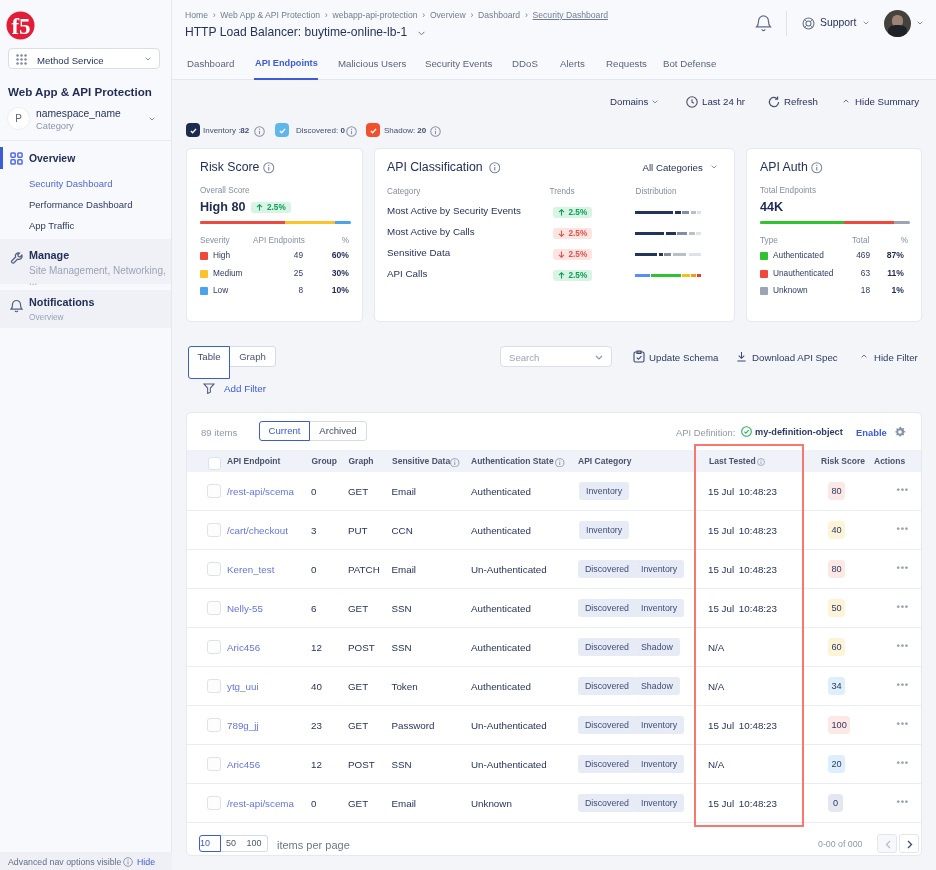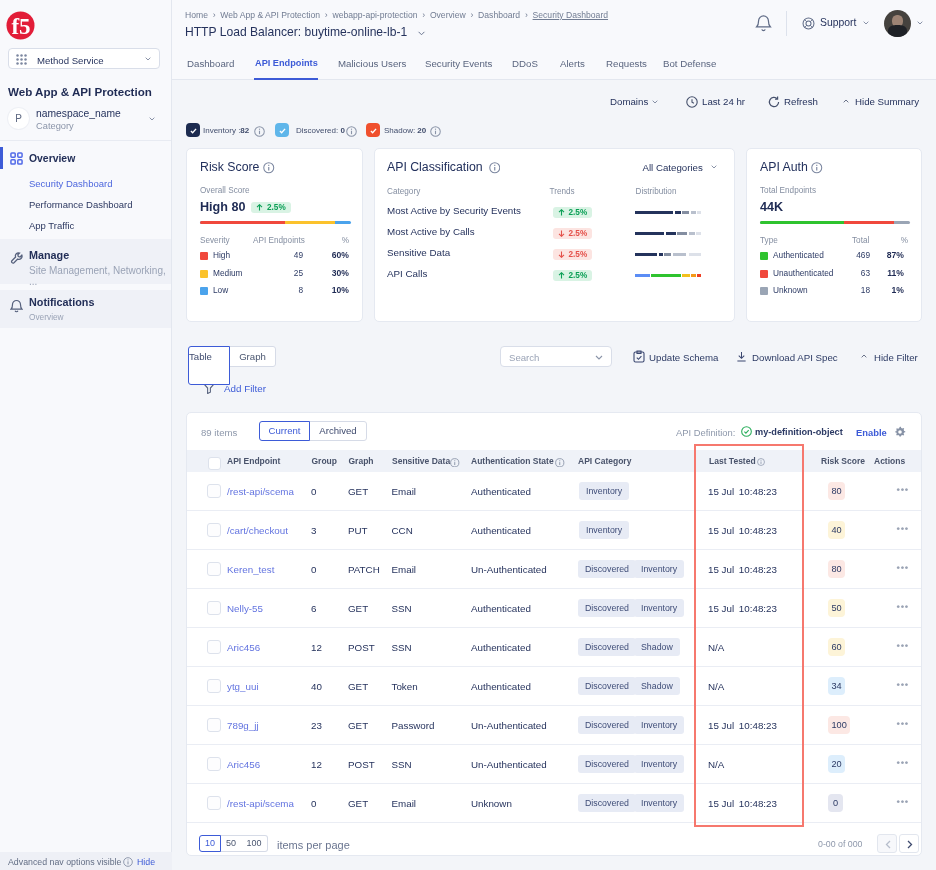--- a/index.html
+++ b/index.html
@@ -302,21 +302,21 @@
 <div class="abs" style="right:17px;top:101.0px;font-size:8.6px;font-weight:bold;color:#1f2b54">87%</div>
 <div class="abs" style="left:13px;top:120.5px;width:8px;height:8px;background:#f0483c;border-radius:1px"></div>
 <div class="abs crow" style="left:26px;top:118.5px">Unauthenticated</div>
 <div class="abs crow" style="left:95px;top:118.5px;width:28px;text-align:right">63</div>
 <div class="abs" style="right:17px;top:118.5px;font-size:8.6px;font-weight:bold;color:#1f2b54">11%</div>
 <div class="abs" style="left:13px;top:138.0px;width:8px;height:8px;background:#9aa5b5;border-radius:1px"></div>
 <div class="abs crow" style="left:26px;top:136.0px">Unknown</div>
 <div class="abs crow" style="left:95px;top:136.0px;width:28px;text-align:right">18</div>
 <div class="abs" style="right:17px;top:136.0px;font-size:8.6px;font-weight:bold;color:#1f2b54">1%</div>
 </div>
-<div class="abs" style="left:188px;top:346px;width:42px;height:39px;background:#fff;border:1px solid #3d5bd7;border-radius:3px 0 0 3px;z-index:2;font-size:9.6px;color:#3e4a6e;text-align:left;line-height:19px">Table</div>
+<div class="abs" style="left:188px;top:346px;width:42px;height:33px;background:#fff;border:1px solid #3d5bd7;border-radius:3px 0 0 3px;z-index:2;font-size:9.6px;color:#3e4a6e;text-align:center;line-height:19px">Table</div>
 <div class="abs" style="left:229px;top:346px;width:47px;height:21px;background:#fff;border:1px solid #d6dbe7;border-radius:0 3px 3px 0;font-size:9.6px;color:#4a5670;text-align:center;line-height:19px">Graph</div>
 <div class="abs" style="left:500px;top:346px;width:112px;height:21px;background:#fff;border:1px solid #d9dee9;border-radius:4px">
 <div class="abs" style="left:8px;top:5px;font-size:9.6px;color:#9aa3b6">Search</div>
 <svg class="abs" style="right:8px;top:8px" width="8" height="5" viewBox="0 0 8 5">
       <path d="M1 1l3 3 3-3" stroke="#8a94a8" stroke-width="1.1" fill="none"></path>
     </svg>
 </div>
 <svg class="abs" style="left:633px;top:350px" width="12" height="13" viewBox="0 0 12 13" fill="none" stroke="#3b4770" stroke-width="1.1">
     <rect x="1" y="2" width="10" height="10" rx="1.5"></rect>
     <path d="M4 1h4v2.5H4z"></path>
@@ -483,21 +483,21 @@
       <div class="grp">0</div>
       <div class="mth">GET</div>
       <div class="sd">Email</div>
       <div class="au">Unknown</div>
 <span class="chip ch1">Discovered</span>
       <span class="chip ch2">Inventory</span>
 <div class="lt">15 Jul  10:48:23</div>
 <div class="risk r-gry">0</div>
 <div class="act">•••</div>
 </div>
-<div class="abs" style="left:12px;top:422px;width:22px;height:17px;border:1px solid #3d5bd7;border-radius:3px 0 0 3px;background:#fff;z-index:2;font-size:9px;color:#3d5bd7;text-align:center;line-height:15px">10</div>
+<div class="abs" style="left:12px;top:422px;width:22px;height:17px;border:1px solid #3d5bd7;border-radius:3px 0 0 3px;background:#fff;z-index:2;font-size:9px;color:#3d5bd7;line-height:15px">10</div>
 <div class="abs" style="left:33px;top:422px;width:22px;height:17px;border:1px solid #d6dbe7;background:#fff;font-size:9px;color:#4a5670;text-align:center;line-height:15px">50</div>
 <div class="abs" style="left:54px;top:422px;width:27px;height:17px;border:1px solid #d6dbe7;border-left:none;border-radius:0 3px 3px 0;background:#fff;font-size:9px;color:#4a5670;text-align:center;line-height:15px">100</div>
 <div class="abs" style="left:90px;top:426px;font-size:11px;color:#6a7590">items per page</div>
 <div class="abs" style="left:631px;top:426px;font-size:8.8px;color:#8e98ab">0-00 of 000</div>
 <div class="abs" style="left:690px;top:421px;width:20px;height:19px;border:1px solid #e2e6ee;border-radius:3px;background:#f7f8fb">
 <svg class="abs" style="left:7px;top:5px" width="6" height="9" viewBox="0 0 6 9">
         <path d="M5 1L1.5 4.5L5 8" stroke="#b6bdcb" stroke-width="1.3" fill="none"></path>
       </svg>
     </div>
 <div class="abs" style="left:712px;top:421px;width:20px;height:19px;border:1px solid #e2e6ee;border-radius:3px;background:#fff">

